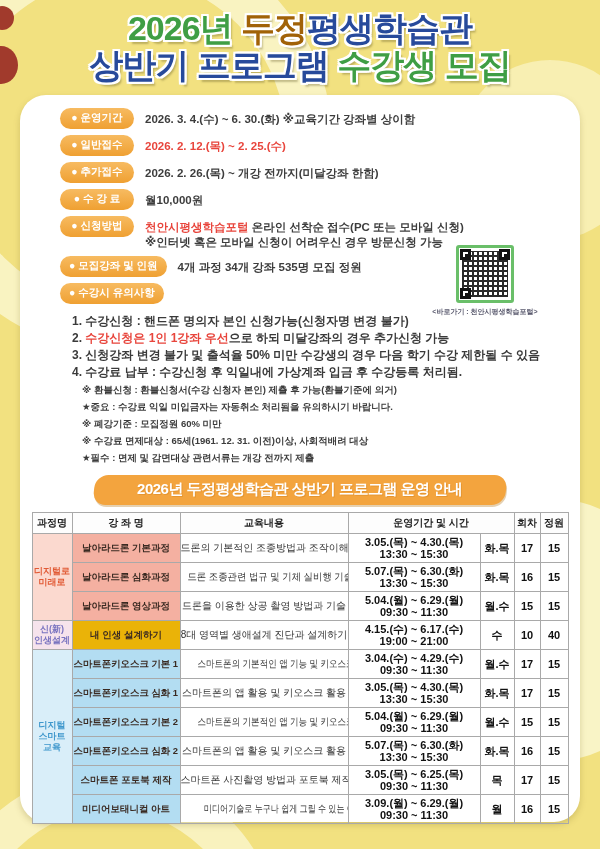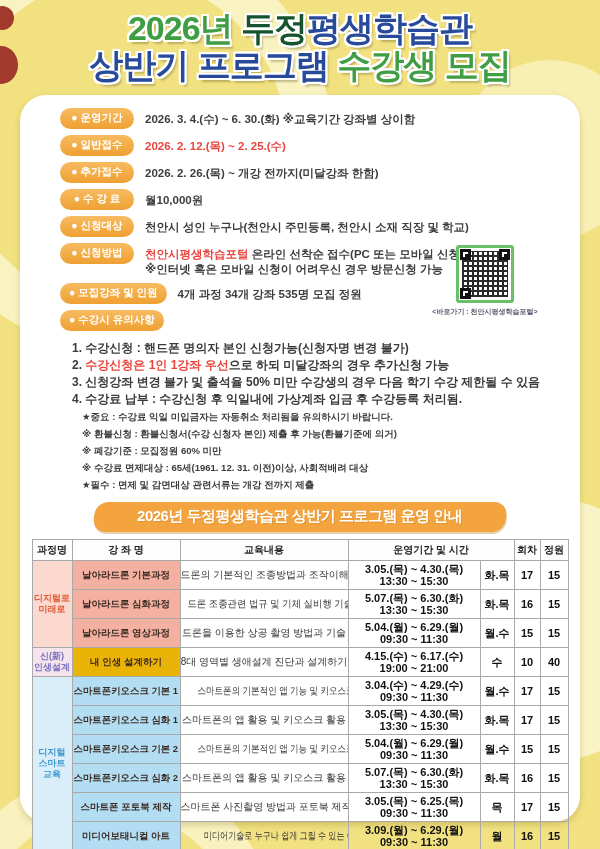--- a/index.html
+++ b/index.html
@@ -17,21 +17,21 @@
   .redarc{position:absolute;background:#a13a2c;border-radius:50%;z-index:1;}
   .redarc.a1{left:-10px;top:6px;width:24px;height:24px;}
   .redarc.a2{left:-16px;top:46px;width:34px;height:38px;}
 
   
   .title{position:relative;z-index:3;text-align:center;padding-top:10px;line-height:37px;
     font-size:34px;font-weight:800;letter-spacing:-1px;
     text-shadow:-2px -2px 0 #fff,2px -2px 0 #fff,-2px 2px 0 #fff,2px 2px 0 #fff,
                 0 -2px 0 #fff,0 2px 0 #fff,-2px 0 0 #fff,2px 0 0 #fff,3px 4px 2px rgba(90,80,30,.35);}
   .t-green{color:#3f9e44;}
-  .t-orange{color:#14532d;}
+  .t-orange{color:#a16207;}
   .t-navy{color:#274a9b;}
 
   
   .panel{position:absolute;left:20px;top:95px;width:560px;height:727px;background:#fff;
     border-radius:26px;z-index:2;box-shadow:0 3px 6px rgba(120,100,30,.25);}
 
   
   .info{padding:13px 0 0 40px;position:relative;}
   .irow{display:flex;align-items:flex-start;margin-bottom:6px;}
   .pill{background:linear-gradient(#f7bb61,#efa032);border-radius:11px;color:#fff;font-weight:700;
@@ -112,24 +112,20 @@
     </div>
     <div class="irow">
       <span class="pill">● 추가접수</span>
       <span class="ival">2026. 2. 26.(목) ~ 개강 전까지(미달강좌 한함)</span>
     </div>
     <div class="irow">
       <span class="pill">● 수 강 료</span>
       <span class="ival">월10,000원</span>
     </div>
     <div class="irow">
-      <span class="pill">● 신청대상</span>
-      <span class="ival">천안시 성인 누구나(천안시 주민등록, 천안시 소재 직장 및 학교)</span>
-    </div>
-    <div class="irow">
       <span class="pill">● 신청방법</span>
       <span class="ival"><span class="red">천안시평생학습포털</span><span> 온라인 선착순 접수(PC 또는 모바일 신청)</span><span class="sub2">※인터넷 혹은 모바일 신청이 어려우신 경우 방문신청 가능</span></span>
     </div>
     <div class="irow">
       <span class="pill wide">● 모집강좌 및 인원</span>
       <span class="ival">4개 과정 34개 강좌 535명 모집 정원</span>
     </div>
     <div class="irow">
       <span class="pill wide">● 수강시 유의사항</span>
     </div>
@@ -141,22 +137,22 @@
         </div>
       <div class="qrcap">&lt;바로가기 : 천안시평생학습포털&gt;</div>
     </div>
   </div>
 
   <div class="notes">
     <div class="note-main">1. 수강신청 : 핸드폰 명의자 본인 신청가능(신청자명 변경 불가)</div>
     <div class="note-main"><span>2. </span><span class="red">수강신청은 1인 1강좌 우선</span><span>으로 하되 미달강좌의 경우 추가신청 가능</span></div>
     <div class="note-main">3. 신청강좌 변경 불가 및 출석율 50% 미만 수강생의 경우 다음 학기 수강 제한될 수 있음</div>
     <div class="note-main">4. 수강료 납부 : 수강신청 후 익일내에 가상계좌 입금 후 수강등록 처리됨.</div>
+    <div class="note-sub">※ 환불신청 : 환불신청서(수강 신청자 본인) 제출 후 가능(환불기준에 의거)</div>
     <div class="note-sub">★중요 : 수강료 익일 미입금자는 자동취소 처리됨을 유의하시기 바랍니다.</div>
-    <div class="note-sub">※ 환불신청 : 환불신청서(수강 신청자 본인) 제출 후 가능(환불기준에 의거)</div>
     <div class="note-sub">※ 폐강기준 : 모집정원 60% 미만</div>
     <div class="note-sub">※ 수강료 면제대상 : 65세(1961. 12. 31. 이전)이상, 사회적배려 대상</div>
     <div class="note-sub">★필수 : 면제 및 감면대상 관련서류는 개강 전까지 제출</div>
   </div>
 
   <div class="banner"><span>2026년 두정평생학습관 상반기 프로그램 운영 안내</span></div>
 
   <table class="prog">
     <colgroup>
         <col style="width:40px">

